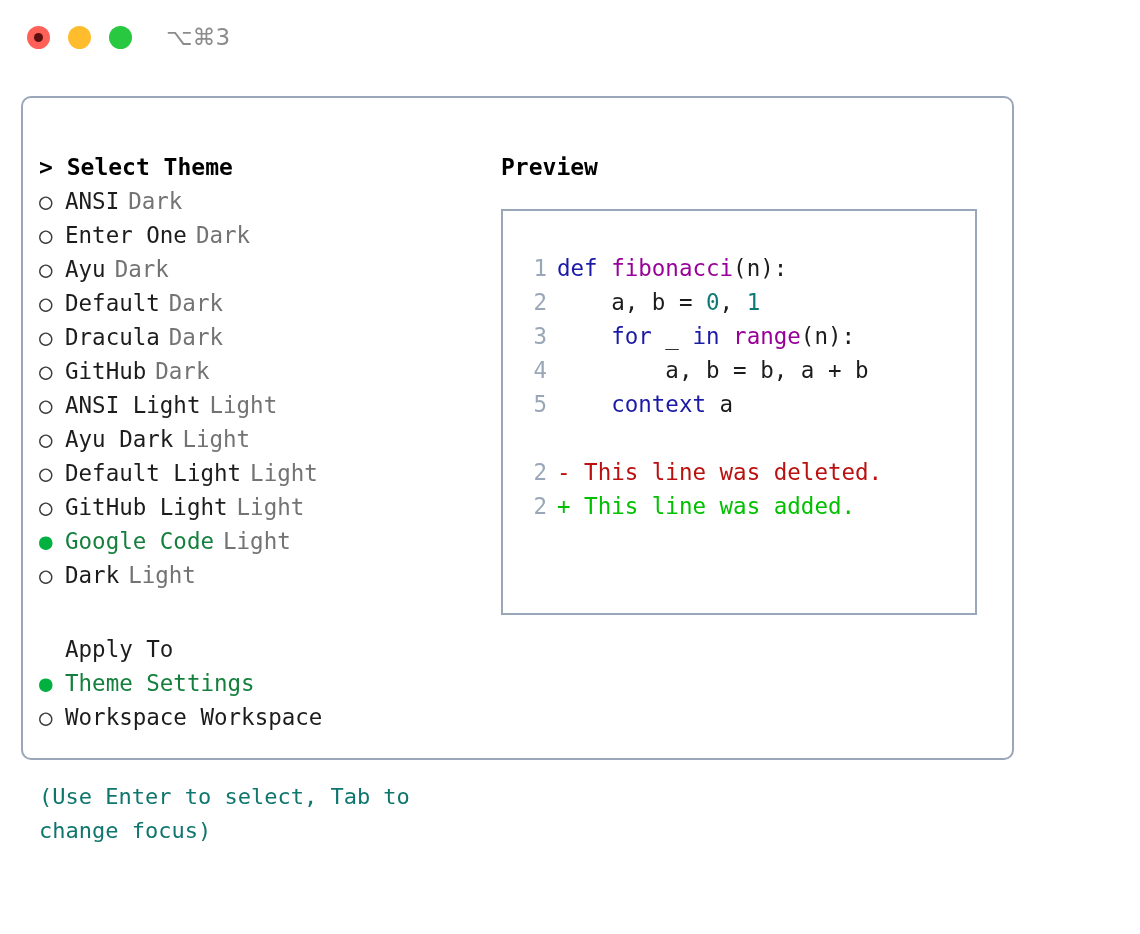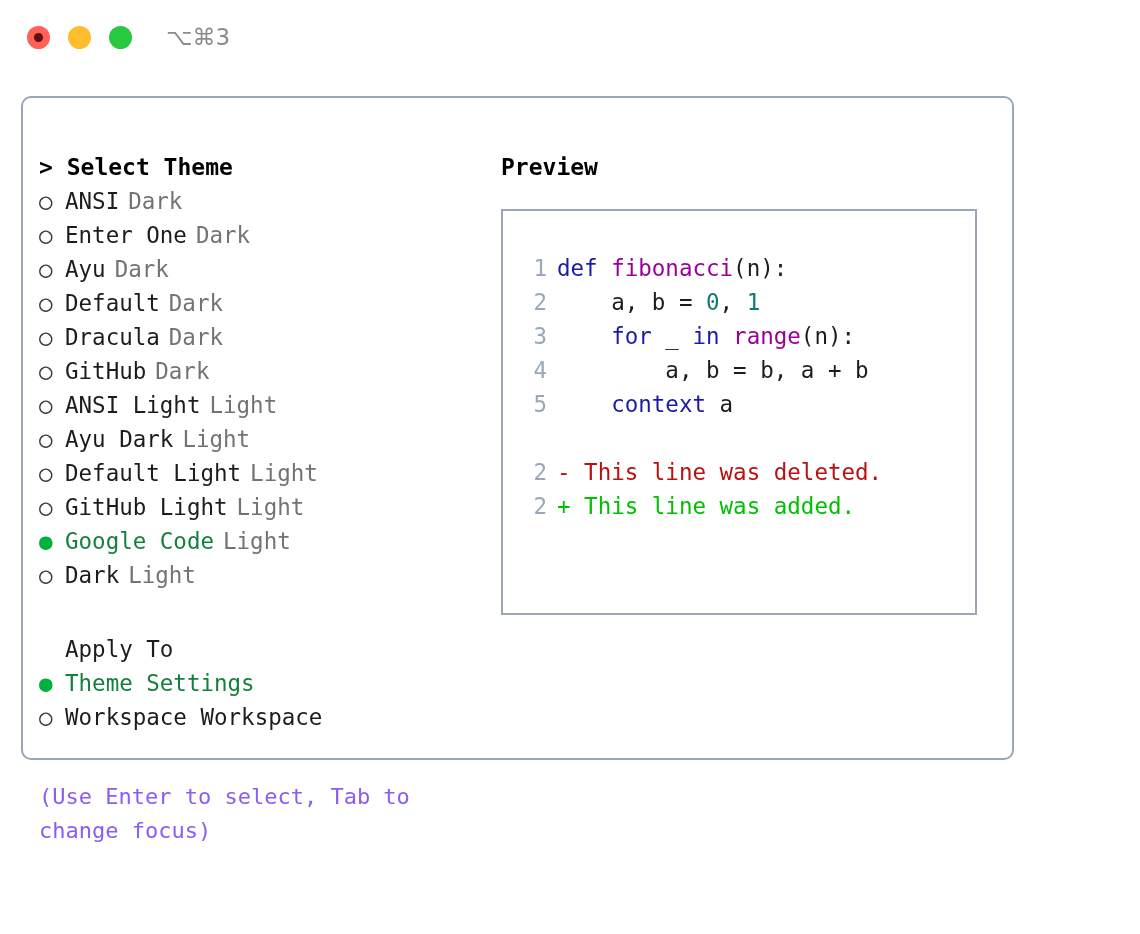--- a/index.html
+++ b/index.html
@@ -113,21 +113,21 @@
   .section-label {
     padding-left: 26px;
     color: #1c1c1c;
   }
   .spacer-lg { height: 40px; }
   .spacer-md { height: 34px; }
   .hint {
     margin-top: 12px;
     font-size: 22px;
     line-height: 34px;
-    color: #8b5cf6;
+    color: #0f766e;
     width: 412px;
   }
 
   
   .right-col {
     position: absolute;
     left: 478px;
     top: 52px;
     width: 500px;
   }

